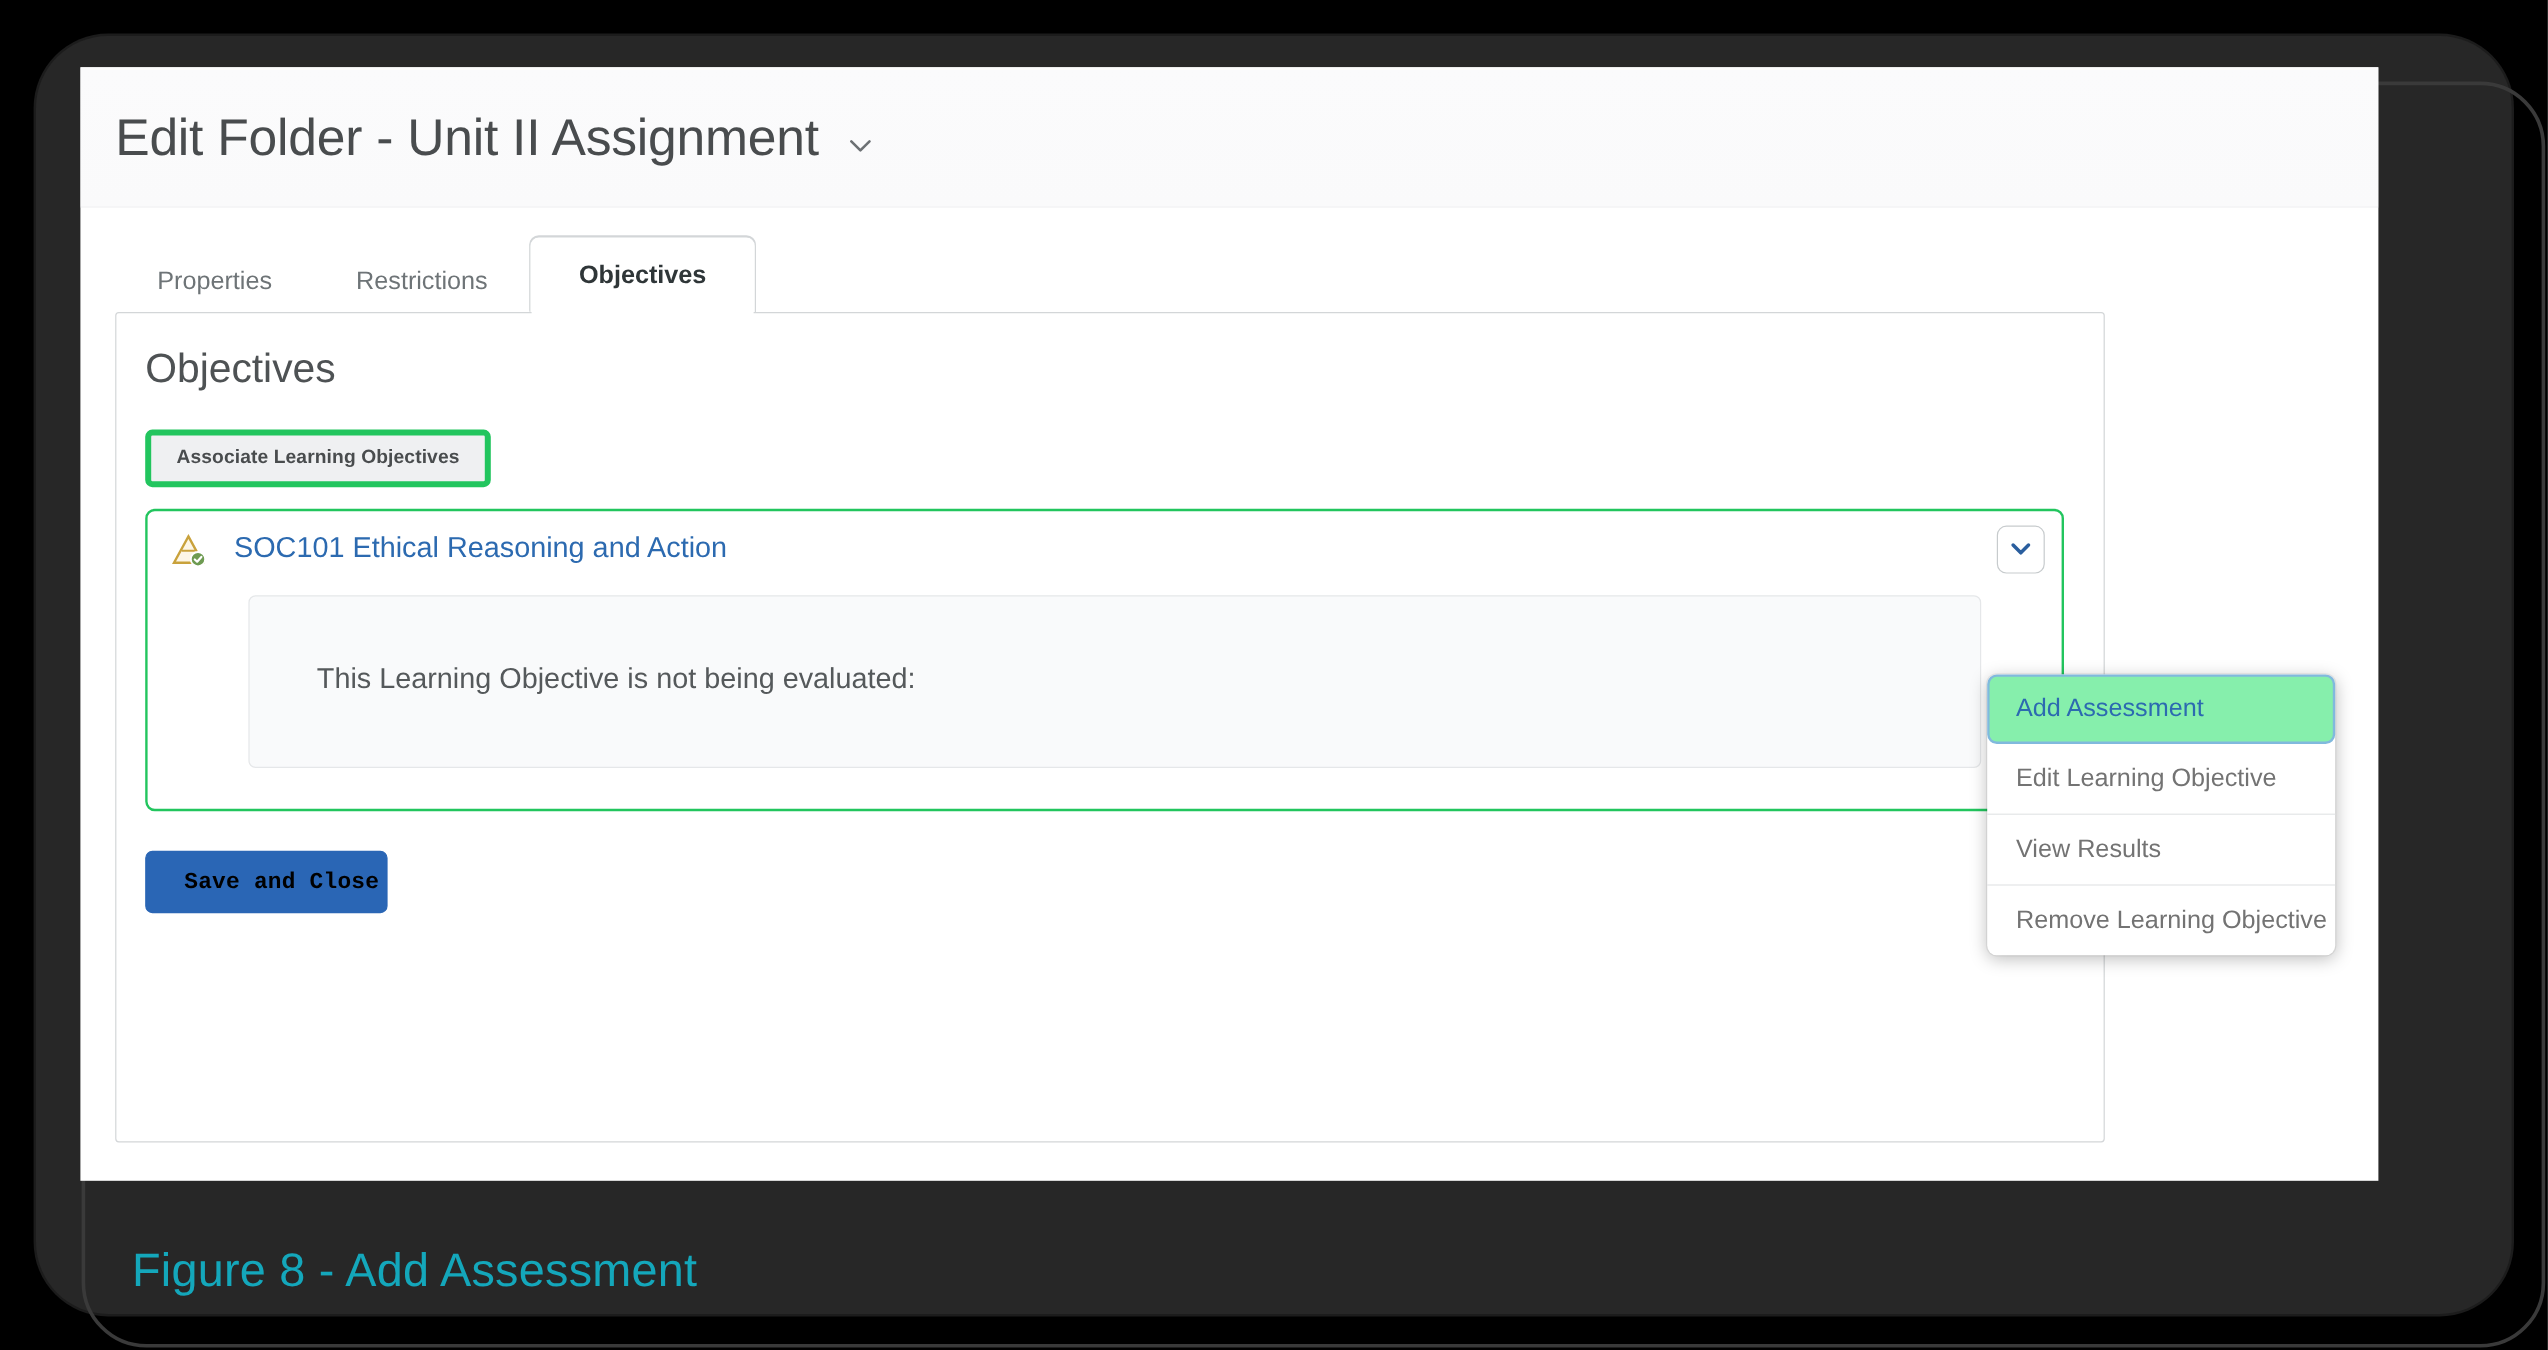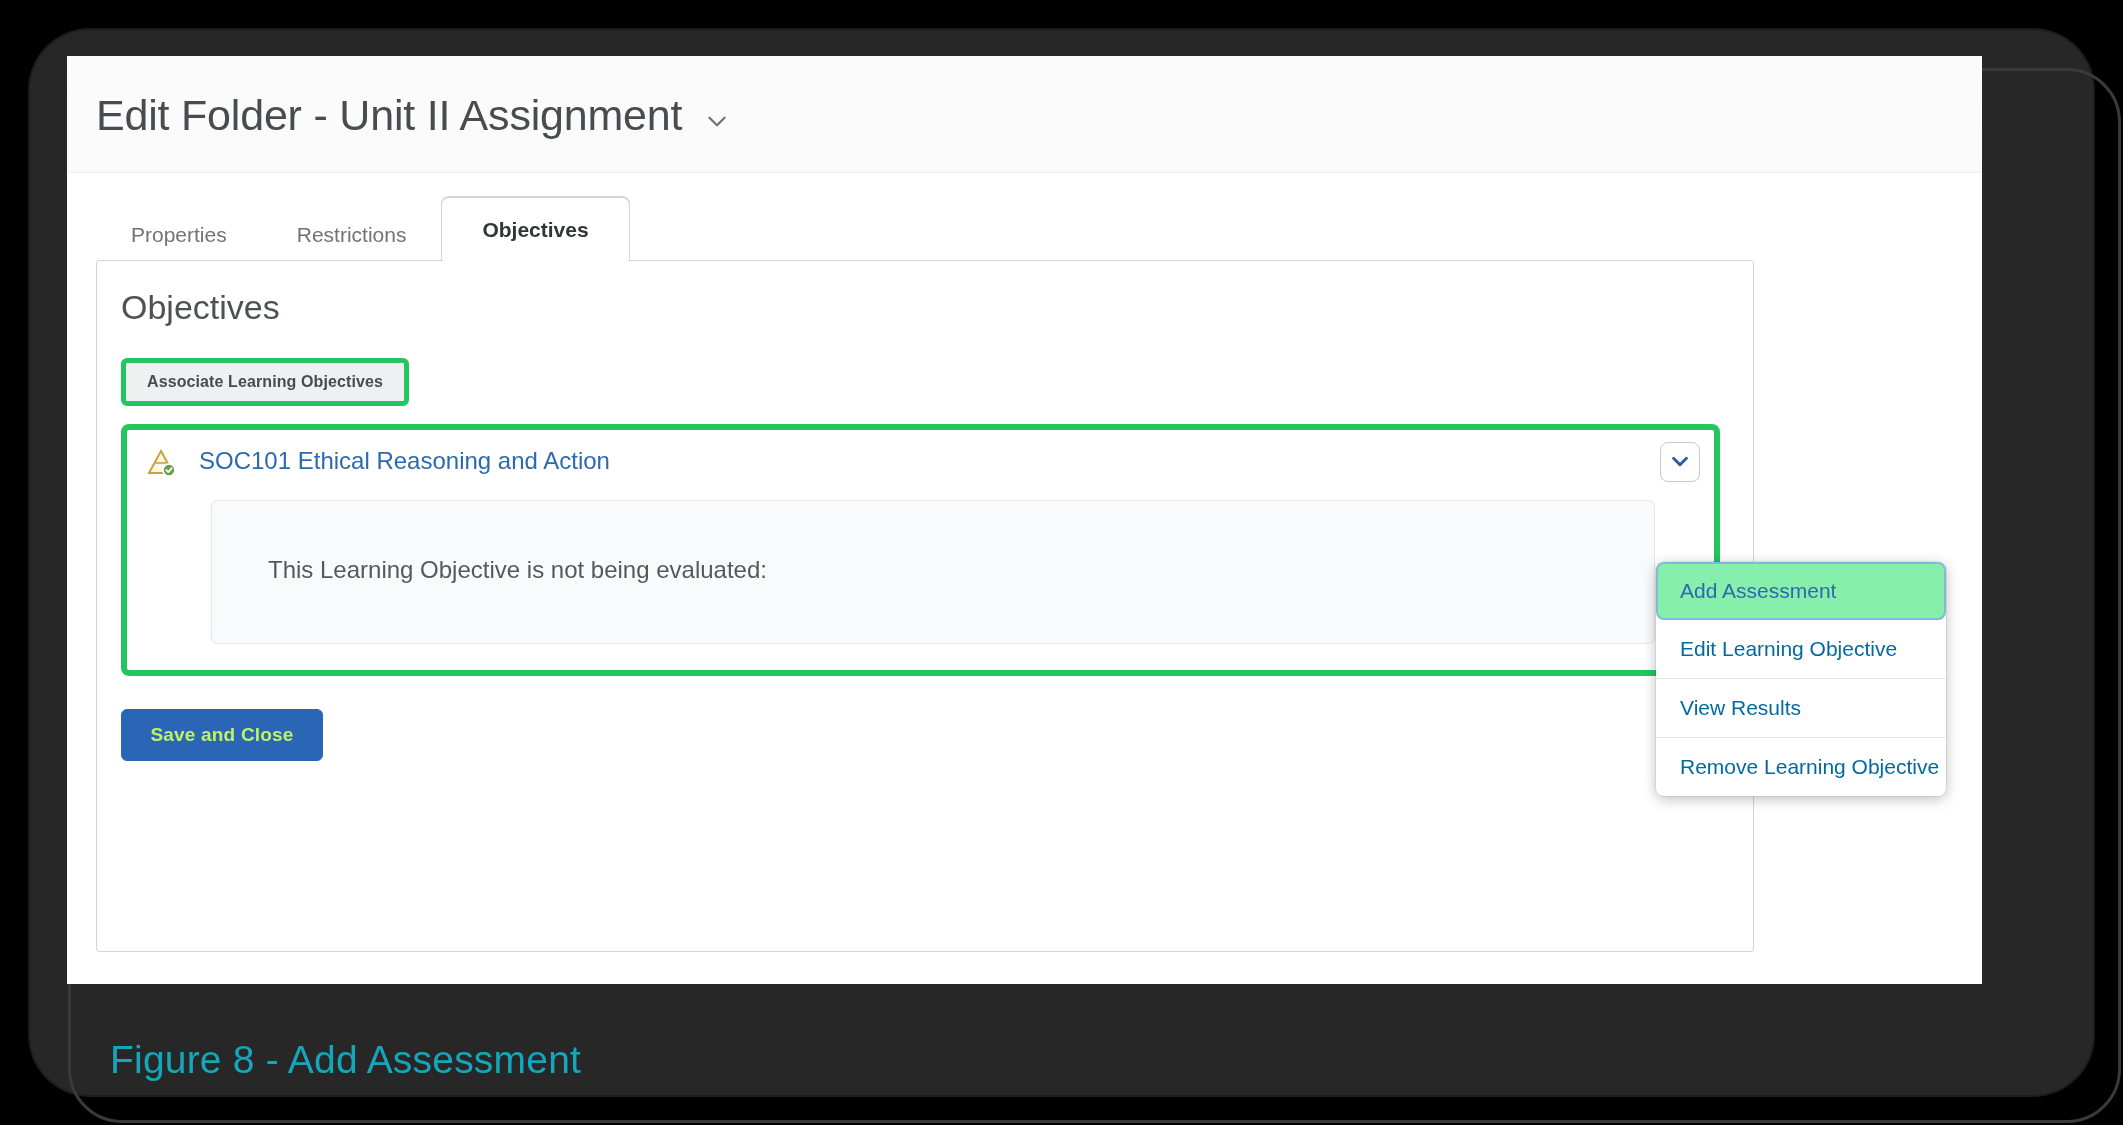--- a/index.html
+++ b/index.html
@@ -160,21 +160,21 @@
     letter-spacing: 0.1px;
   }
 
   
   #objective-card {
     position: absolute;
     left: 24px;
     top: 163px;
     width: 1599px;
     height: 252px;
-    border: 6px solid #22c55e;
+    border: 2px solid #22c55e;
     border-radius: 8px;
     background: #ffffff;
     box-sizing: border-box;
   }
   #objective-row-head {
     position: absolute;
     left: 0; top: 0;
     width: 100%;
     height: 62px;
     display: flex;
@@ -237,26 +237,27 @@
   
   #save-close-btn {
     position: absolute;
     left: 24px;
     top: 448px;
     min-width: 202px;
     height: 52px;
     background: #2a66b5;
     border: 1px solid #2a66b5;
     border-radius: 6px;
-    color: #bef264;
+    color: #000000;
     font-size: 19px;
     font-weight: 700;
-    font-family: Liberation Sans, sans-serif;
+    font-family: Liberation Mono, monospace;
     cursor: pointer;
     letter-spacing: 0.2px;
+    text-align: right;
   }
 
   
   #dropdown-menu {
     position: absolute;
     left: 1589px;
     top: 506px;
     width: 290px;
     background: #ffffff;
     border-radius: 8px;
@@ -264,21 +265,21 @@
     z-index: 40;
     padding: 0;
     overflow: visible;
   }
   .menu-item {
     display: block;
     width: 100%;
     box-sizing: border-box;
     padding: 17px 0 17px 24px;
     font-size: 21px;
-    color: #0369a1;
+    color: #737373;
     background: transparent;
     border: none;
     text-align: left;
     cursor: pointer;
     font-family: "Liberation Sans", sans-serif;
     white-space: nowrap;
     position: relative;
   }
   .menu-item.focused {
     background: #86efac;

